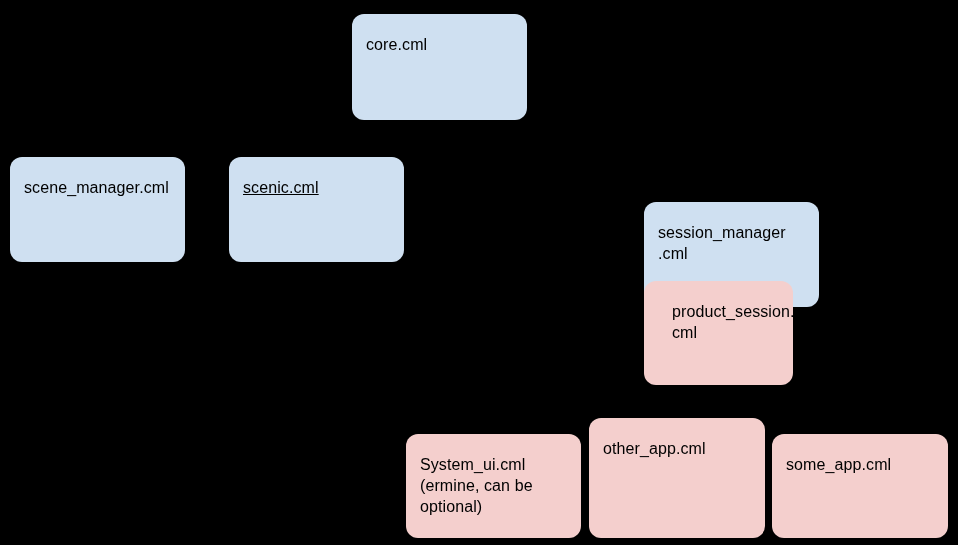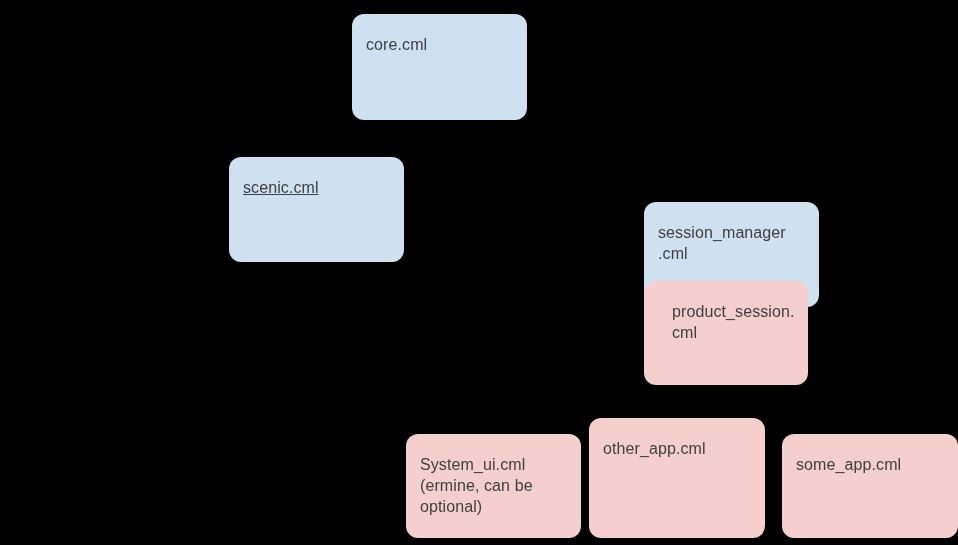--- a/index.html
+++ b/index.html
@@ -15,37 +15,38 @@
     overflow: hidden;
     font-family: "Liberation Sans", sans-serif;
   }
   .node {
     position: absolute;
     box-sizing: border-box;
     border-radius: 12px;
     padding: 20px 14px 0 14px;
     font-size: 16px;
     line-height: 21px;
-    color: #404040;
+    color: #000000;
     white-space: pre-line;
     text-align: left;
     overflow: hidden;
     letter-spacing: 0.1px;
   }
   .node-blue { background: #cfe0f1; }
   .node-pink { background: #f4cfcd; }
 </style>
 </head>
 <body>
 
 <div id="canvas">
     <div class="node node-blue" style="left: 352px; top: 14px; width: 175px; height: 106px; background: rgb(207, 224, 241);"><span>core.cml</span></div>
+    <div class="node node-blue" style="left: 10px; top: 157px; width: 175px; height: 105px; background: rgb(207, 224, 241);"><span>scene_manager.cml</span></div>
     <div class="node node-blue" style="left: 229px; top: 157px; width: 175px; height: 105px; background: rgb(207, 224, 241); text-decoration: underline;"><span>scenic.cml</span></div>
     <div class="node node-blue" style="left: 644px; top: 157px; width: 175px; height: 105px; background: rgb(207, 224, 241); margin-top: 45px;"><span>session_manager
 .cml</span></div>
-    <div class="node node-pink" style="left: 644px; top: 281px; width: 164px; height: 104px; background: rgb(244, 207, 205); padding-left: 28px;"><span>product_session.
+    <div class="node node-pink" style="left: 644px; top: 281px; width: 149px; height: 104px; background: rgb(244, 207, 205); padding-left: 28px;"><span>product_session.
 cml</span></div>
     <div class="node node-pink" style="left: 406px; top: 434px; width: 175px; height: 104px; background: rgb(244, 207, 205);"><span>System_ui.cml
 (ermine, can be
 optional)</span></div>
     <div class="node node-pink" style="left: 589px; top: 418px; width: 176px; height: 120px; background: rgb(244, 207, 205);"><span>other_app.cml</span></div>
-    <div class="node node-pink" style="left: 772px; top: 434px; width: 176px; height: 104px; background: rgb(244, 207, 205); margin-left: 10px;"><span>some_app.cml</span></div>
+    <div class="node node-pink" style="left: 772px; top: 434px; width: 176px; height: 104px; background: rgb(244, 207, 205);"><span>some_app.cml</span></div>
   </div>
 
 </body></html>

